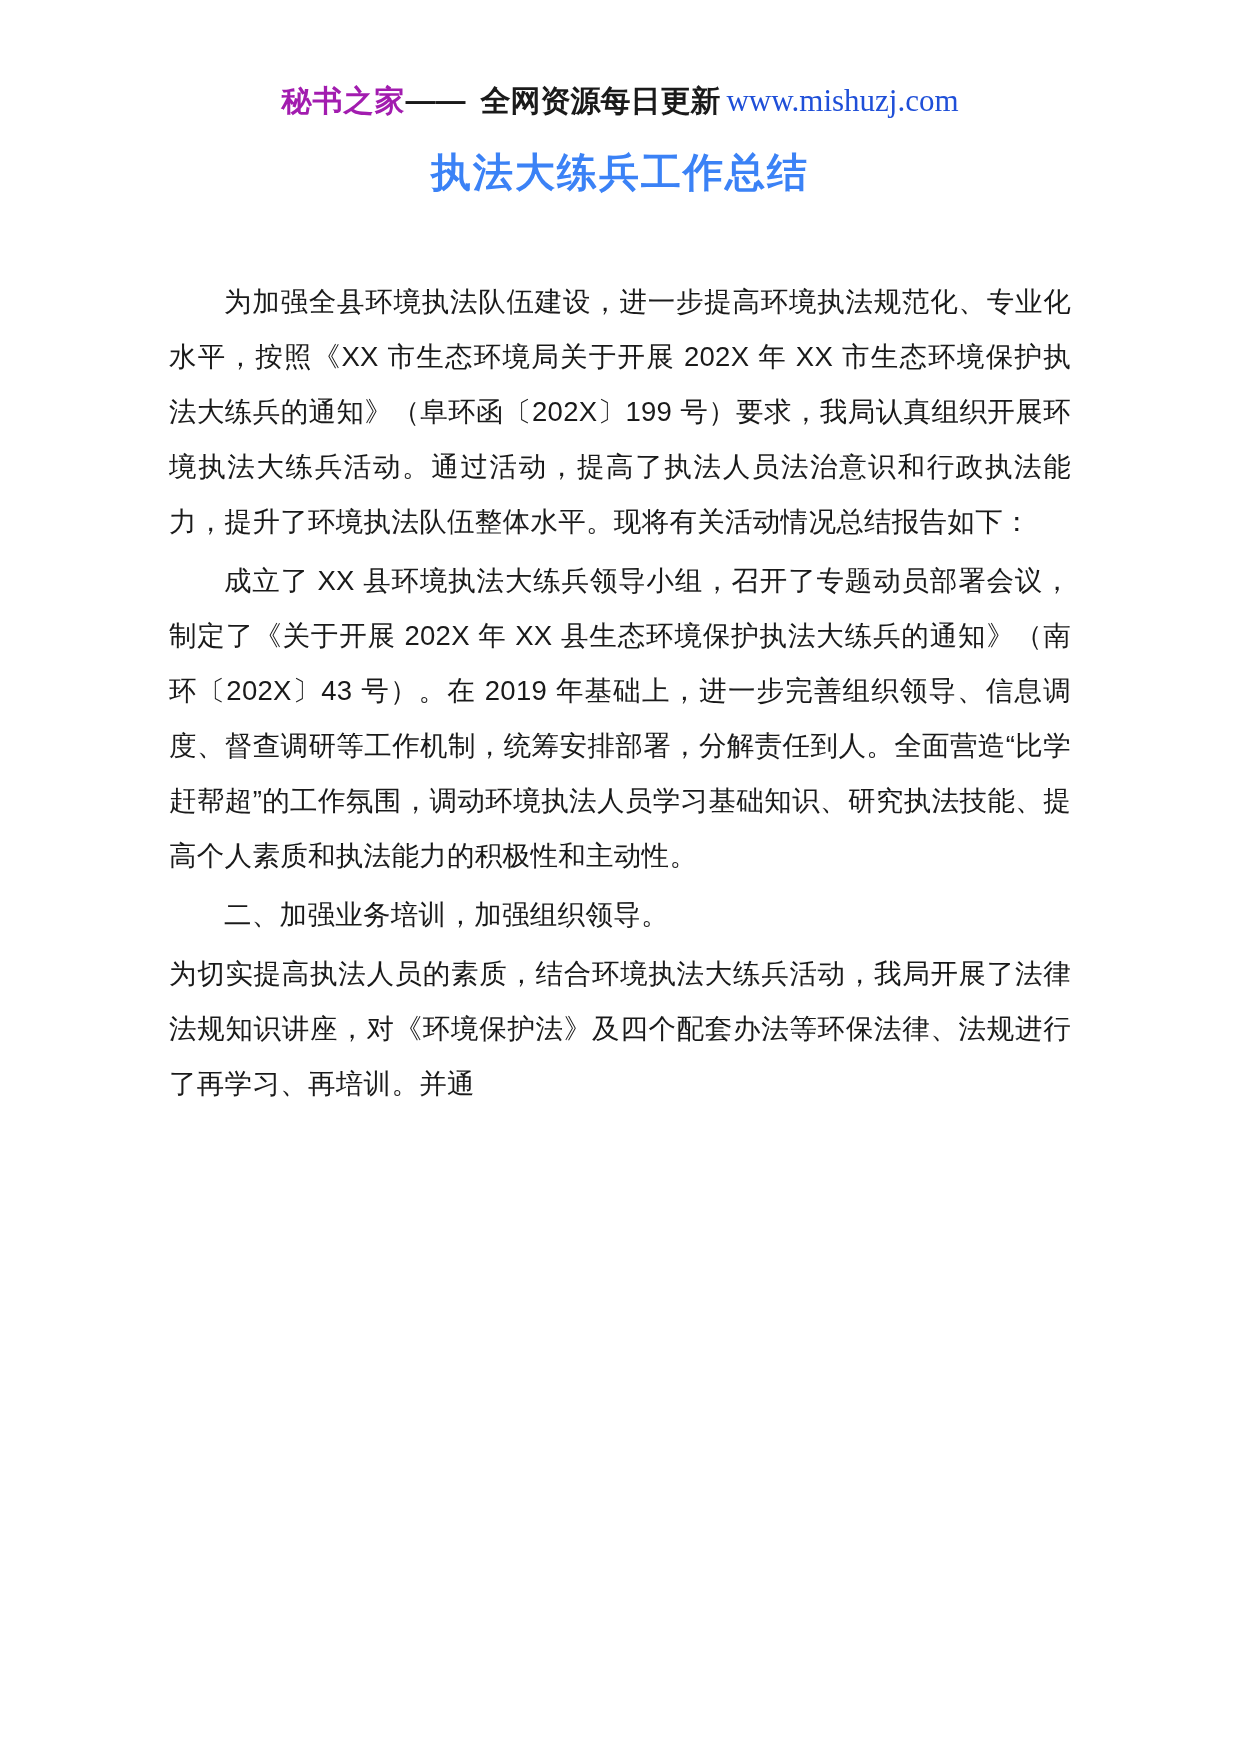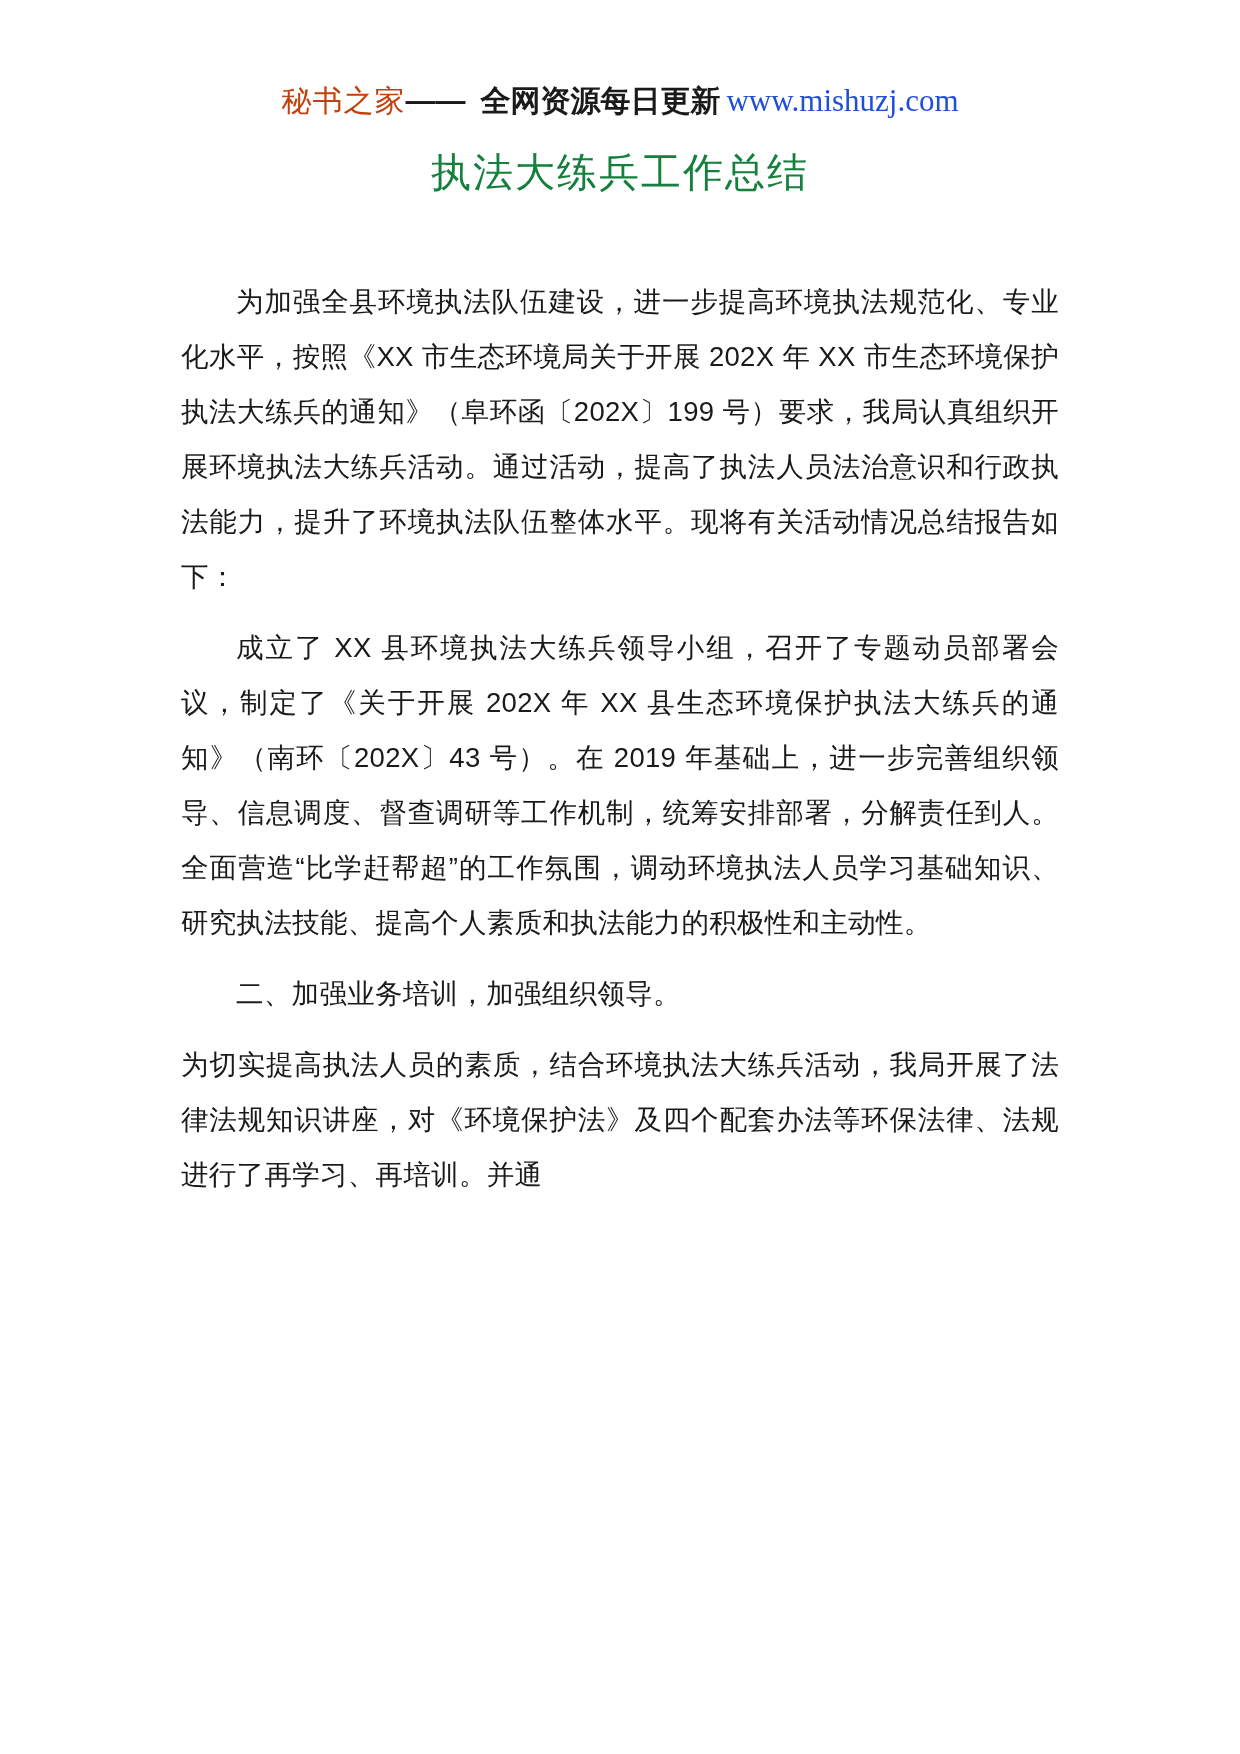--- a/index.html
+++ b/index.html
@@ -22,22 +22,22 @@
     padding: 0 165px;
   }
   .watermark {
     margin-top: 82px;
     text-align: center;
     font-size: 30px;
     line-height: 1.2;
     white-space: nowrap;
   }
   .wm-brand {
-    color: #c2410c;
-    font-weight: normal;
+    color: #a21caf;
+    font-weight: bold;
     letter-spacing: 1px;
   }
   .wm-dash {
     color: #1a1a1a;
     font-weight: bold;
   }
   .wm-text {
     color: #1a1a1a;
     font-weight: bold;
     margin-left: 15px;
@@ -46,34 +46,34 @@
     color: #1f4fd8;
     font-family: "Liberation Serif", serif;
     font-weight: normal;
     font-size: 31px;
     margin-left: 6px;
   }
   .doc-title {
     margin-top: 26px;
     text-align: center;
     font-size: 40px;
-    font-weight: normal;
+    font-weight: bold;
     letter-spacing: 2px;
-    color: #15803d;
+    color: #3b82f6;
   }
   .body-text {
     margin-top: 74px;
     font-size: 27.5px;
     line-height: 55px;
     color: #1a1a1a;
     letter-spacing: 0.3px;
     text-align: justify;
   }
   p {
-    margin: 16px;
+    margin: 4px;
   }
   .indent {
     text-indent: 2em;
   }
   .noindent {
     text-indent: 0;
   }
 </style>
 </head>
 <body>

